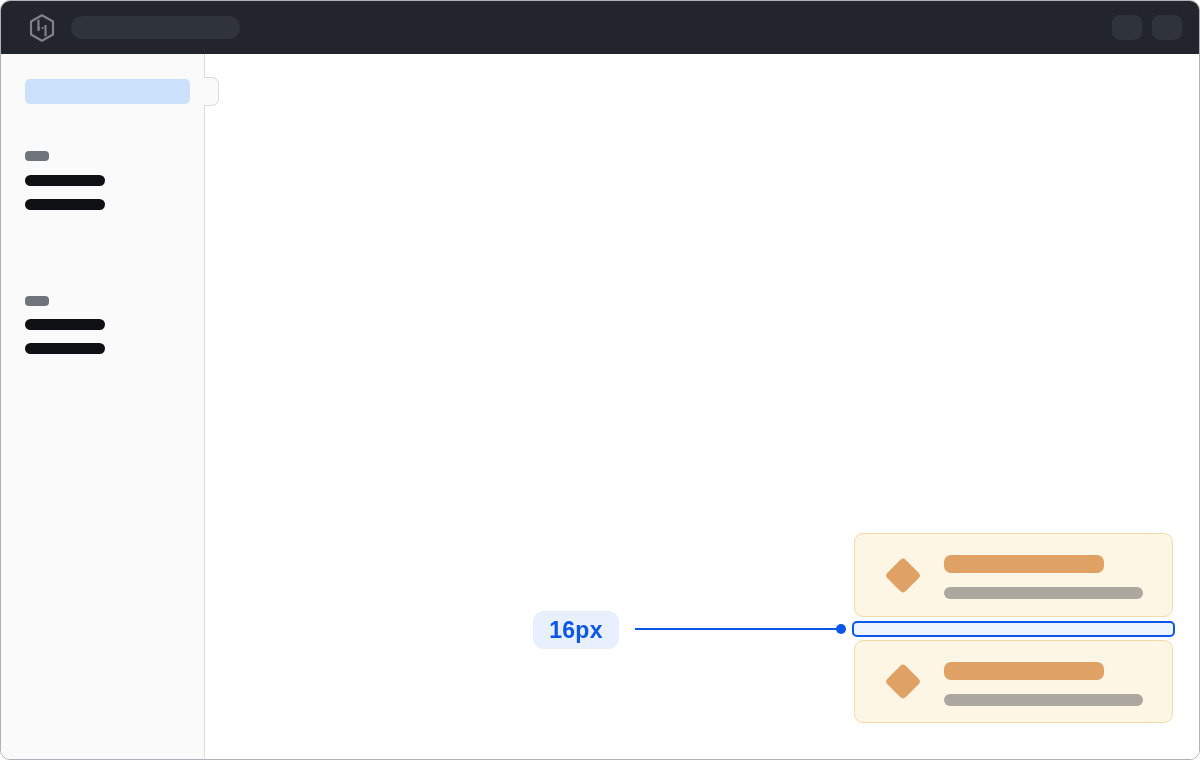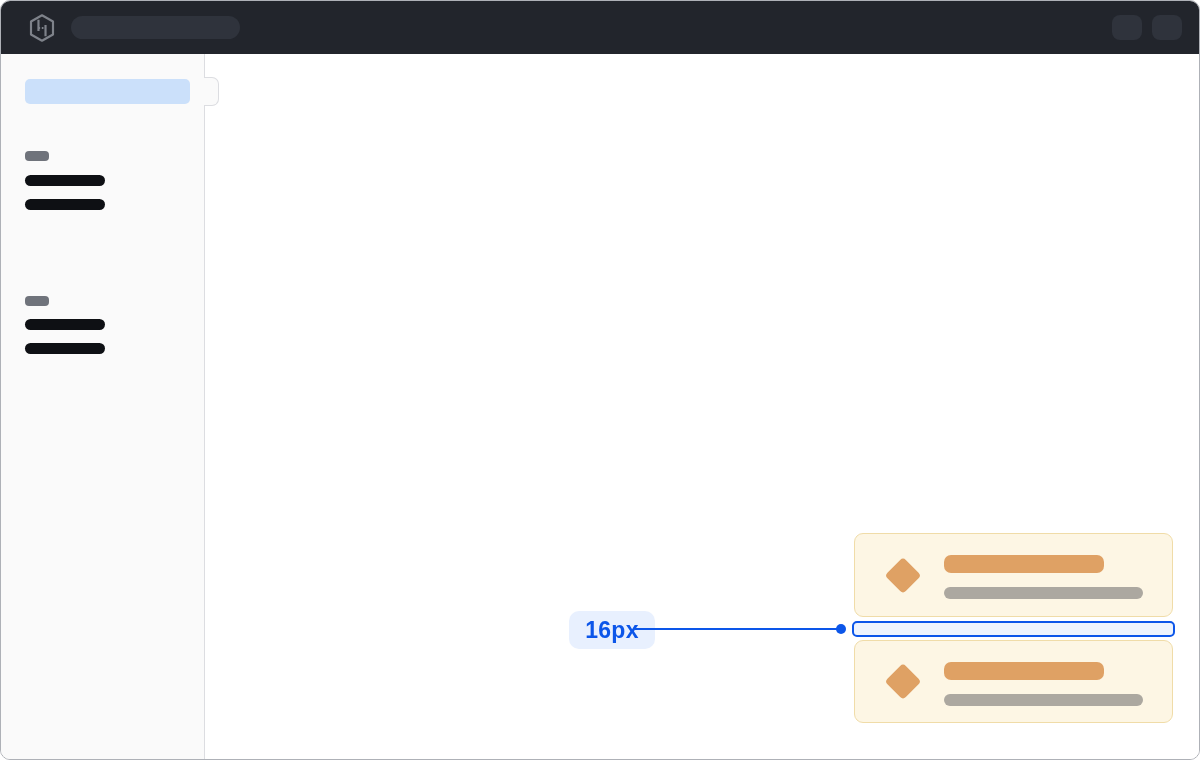--- a/index.html
+++ b/index.html
@@ -122,21 +122,21 @@
   
   .space-rect {
     position: absolute; left: 647px; top: 567px;
     width: 323px; height: 16px;
     background: #eef4fe;
     border: 2px solid #0c56e9;
     border-radius: 5px;
     z-index: 3;
   }
   .anno-label {
-    position: absolute; left: 364px; top: 557px;
+    position: absolute; left: 328px; top: 557px;
     width: 86px; height: 38px;
     background: #e8f0fe;
     border-radius: 10px;
     color: #0c56e9;
     font-size: 23px;
     font-weight: 600;
     letter-spacing: 0.3px;
     display: flex; align-items: center; justify-content: center;
   }
   .anno-line {

